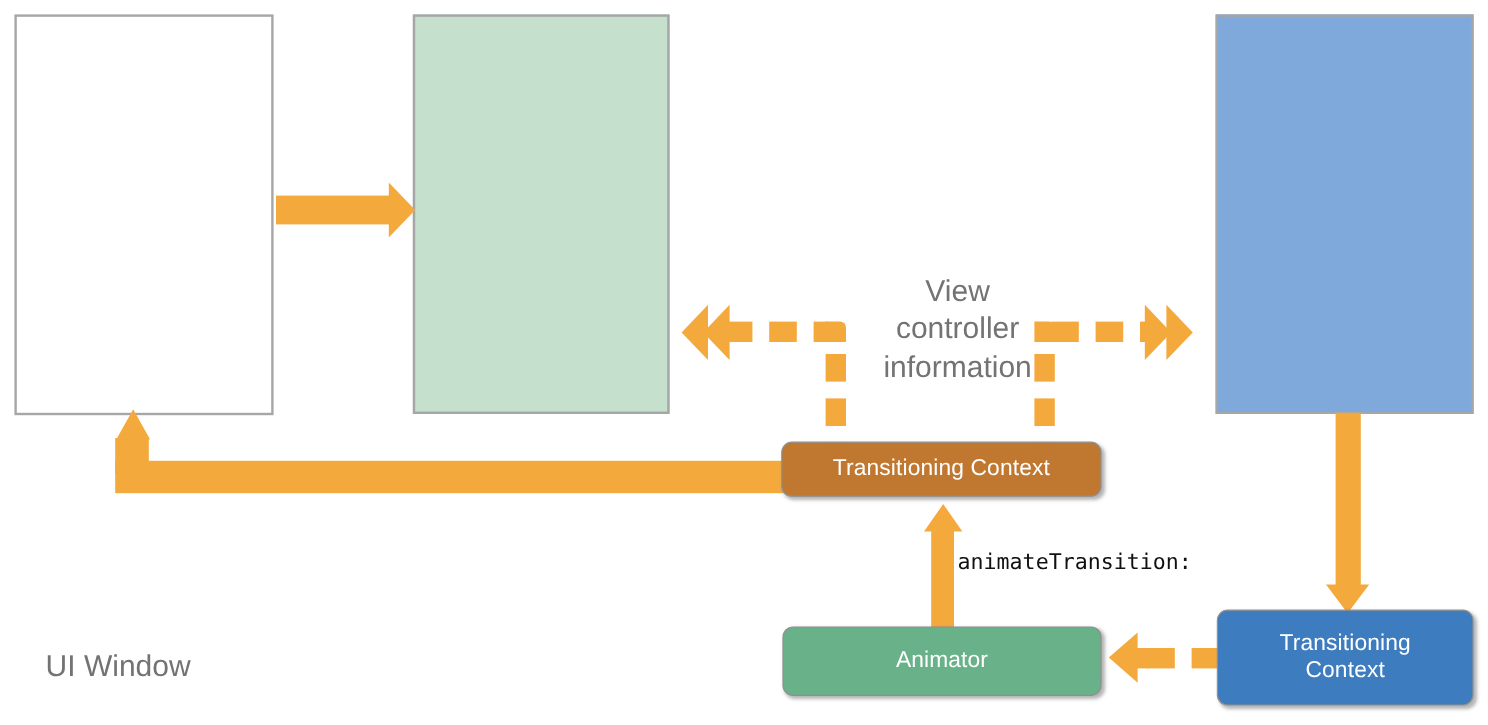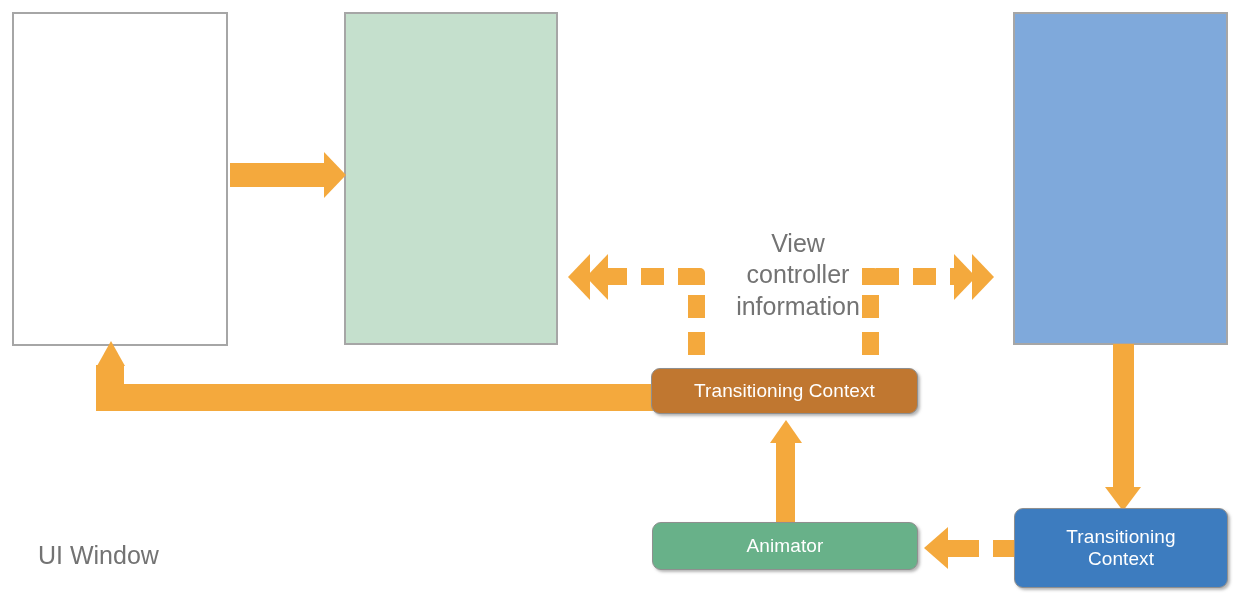--- a/index.html
+++ b/index.html
@@ -53,21 +53,21 @@
     line-height: 1.18;
     letter-spacing: 0.1px;
   }
   #box-transitioning-context {
     left: 651px; top: 368px; width: 267px; height: 46px;
     background: #c07730;
     z-index: 6;
     justify-content: center;
   }
   #box-animator {
-    left: 652px; top: 522px; width: 266px; height: 48px;
+    left: 652px; top: 522px; width: 266px; height: 58px;
     background: #68b189;
     z-index: 6;
   }
   #box-transitioning-delegate {
     left: 1014px; top: 508px; width: 214px; height: 80px;
     background: #3d7cbf;
     z-index: 6;
   }
 
   
@@ -253,14 +253,15 @@
     <span style="white-space:pre-line">Transitioning
 Context</span>
   </div>
 
   <div class="abs plain-label" id="label-ui-window">UI Window</div>
 
   <div class="abs plain-label" id="label-view-controller-info">View controller
 information</div>
 
 
+  <div class="abs mono-label" id="label-animate-transition">animateTransition:</div>
 
 </div>
 
 </body></html>

